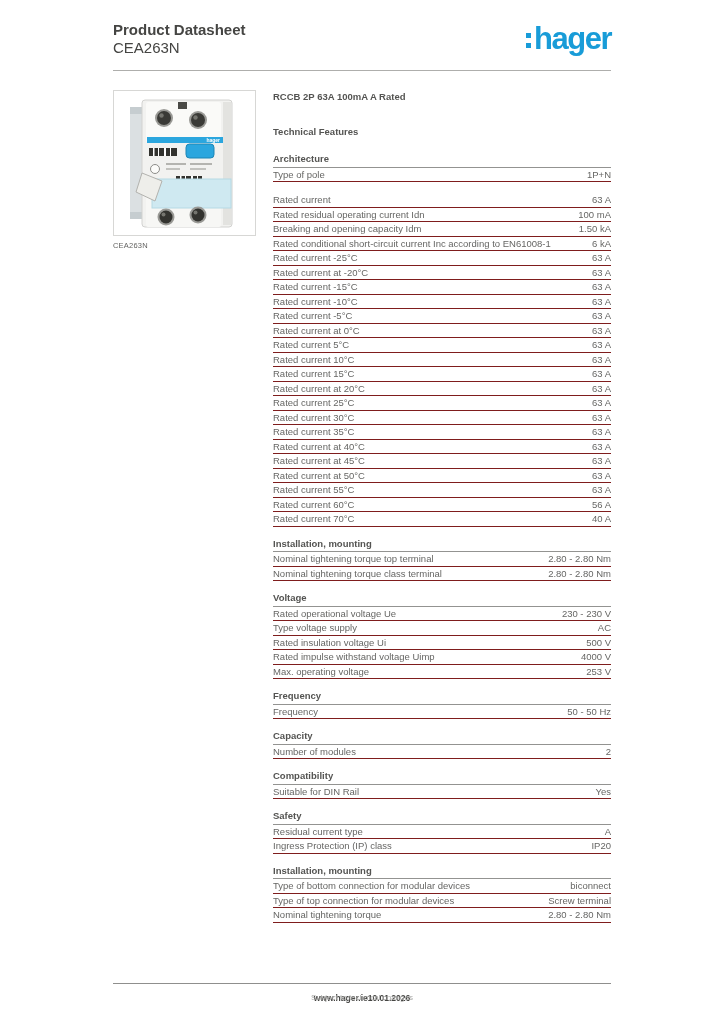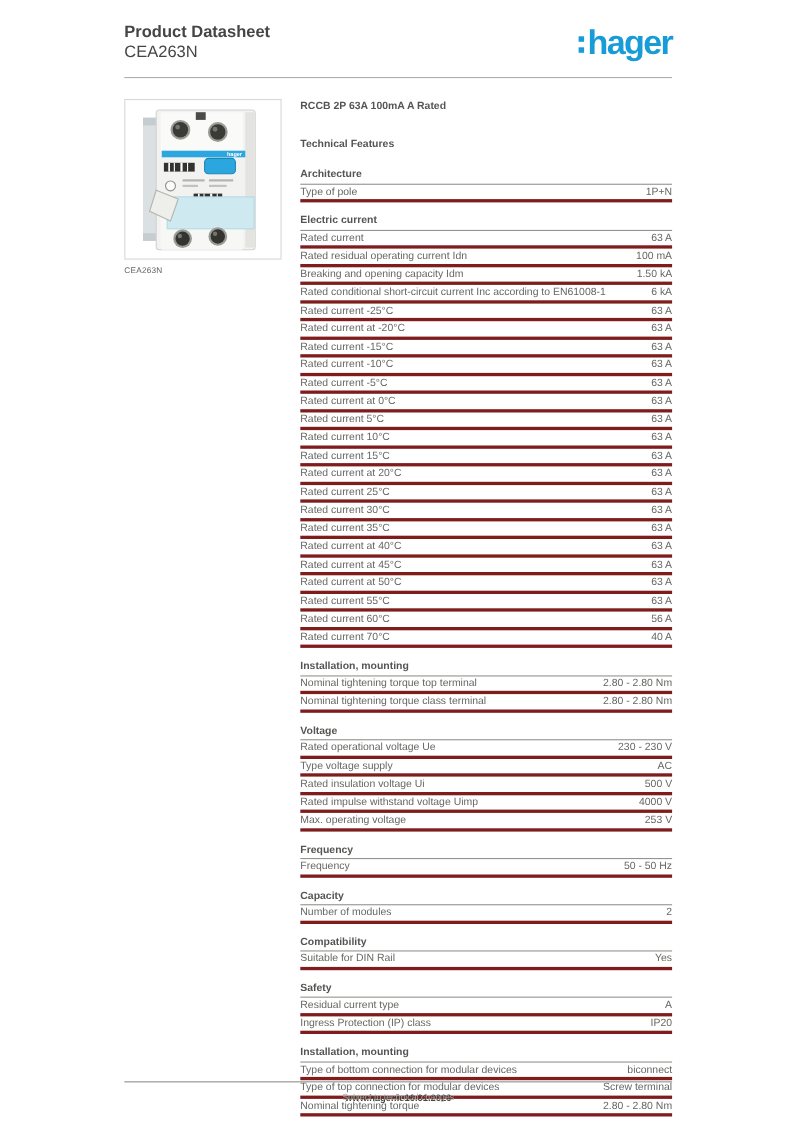--- a/index.html
+++ b/index.html
@@ -52,21 +52,21 @@
   .spec-section { margin-bottom: 11px; }
   .spec-section-title {
     font-size: 9.5px; font-weight: bold; color: #545452;
     line-height: 11px; margin: 0; padding-bottom: 2.5px;
     border-bottom: 1px solid #939391;
   }
   .spec-row {
     display: flex; justify-content: space-between; align-items: baseline;
     font-size: 9.5px; color: #666664;
     line-height: 11px; padding: 1px 0 1.5px;
-    border-bottom: 3px solid #7f1d1d;
+    border-bottom: 1px solid #7f1d1d;
   }
   .spec-label { text-align: left; }
   .spec-value { text-align: right; white-space: nowrap; padding-left: 12px; }
 
   
   .footer { position: absolute; left: 57px; right: 57px; top: 983px; }
   .footer-rule { border: 0; border-top: 1px solid #8f8f8d; margin: 0 0 9px 0; }
   .footer-row { position: relative; display: flex; justify-content: center; align-items: baseline; }
   .footer-web  { font-size: 8.5px; font-weight: bold; color: #454543; }
   .footer-notice {
@@ -171,21 +171,20 @@
       <div class="tech-heading">Technical Features</div>
       <div id="spec-sections">
           <section class="spec-section">
             <h3 class="spec-section-title">Architecture</h3>
             <div class="spec-row">
               <span class="spec-label">Type of pole</span>
               <span class="spec-value">1P+N</span>
             </div>
           </section>
           <section class="spec-section">
-            <h3 class="spec-section-title">Electric current</h3>
             <div class="spec-row">
               <span class="spec-label">Rated current</span>
               <span class="spec-value">63 A</span>
             </div>
             <div class="spec-row">
               <span class="spec-label">Rated residual operating current Idn</span>
               <span class="spec-value">100 mA</span>
             </div>
             <div class="spec-row">
               <span class="spec-label">Breaking and opening capacity Idm</span>

